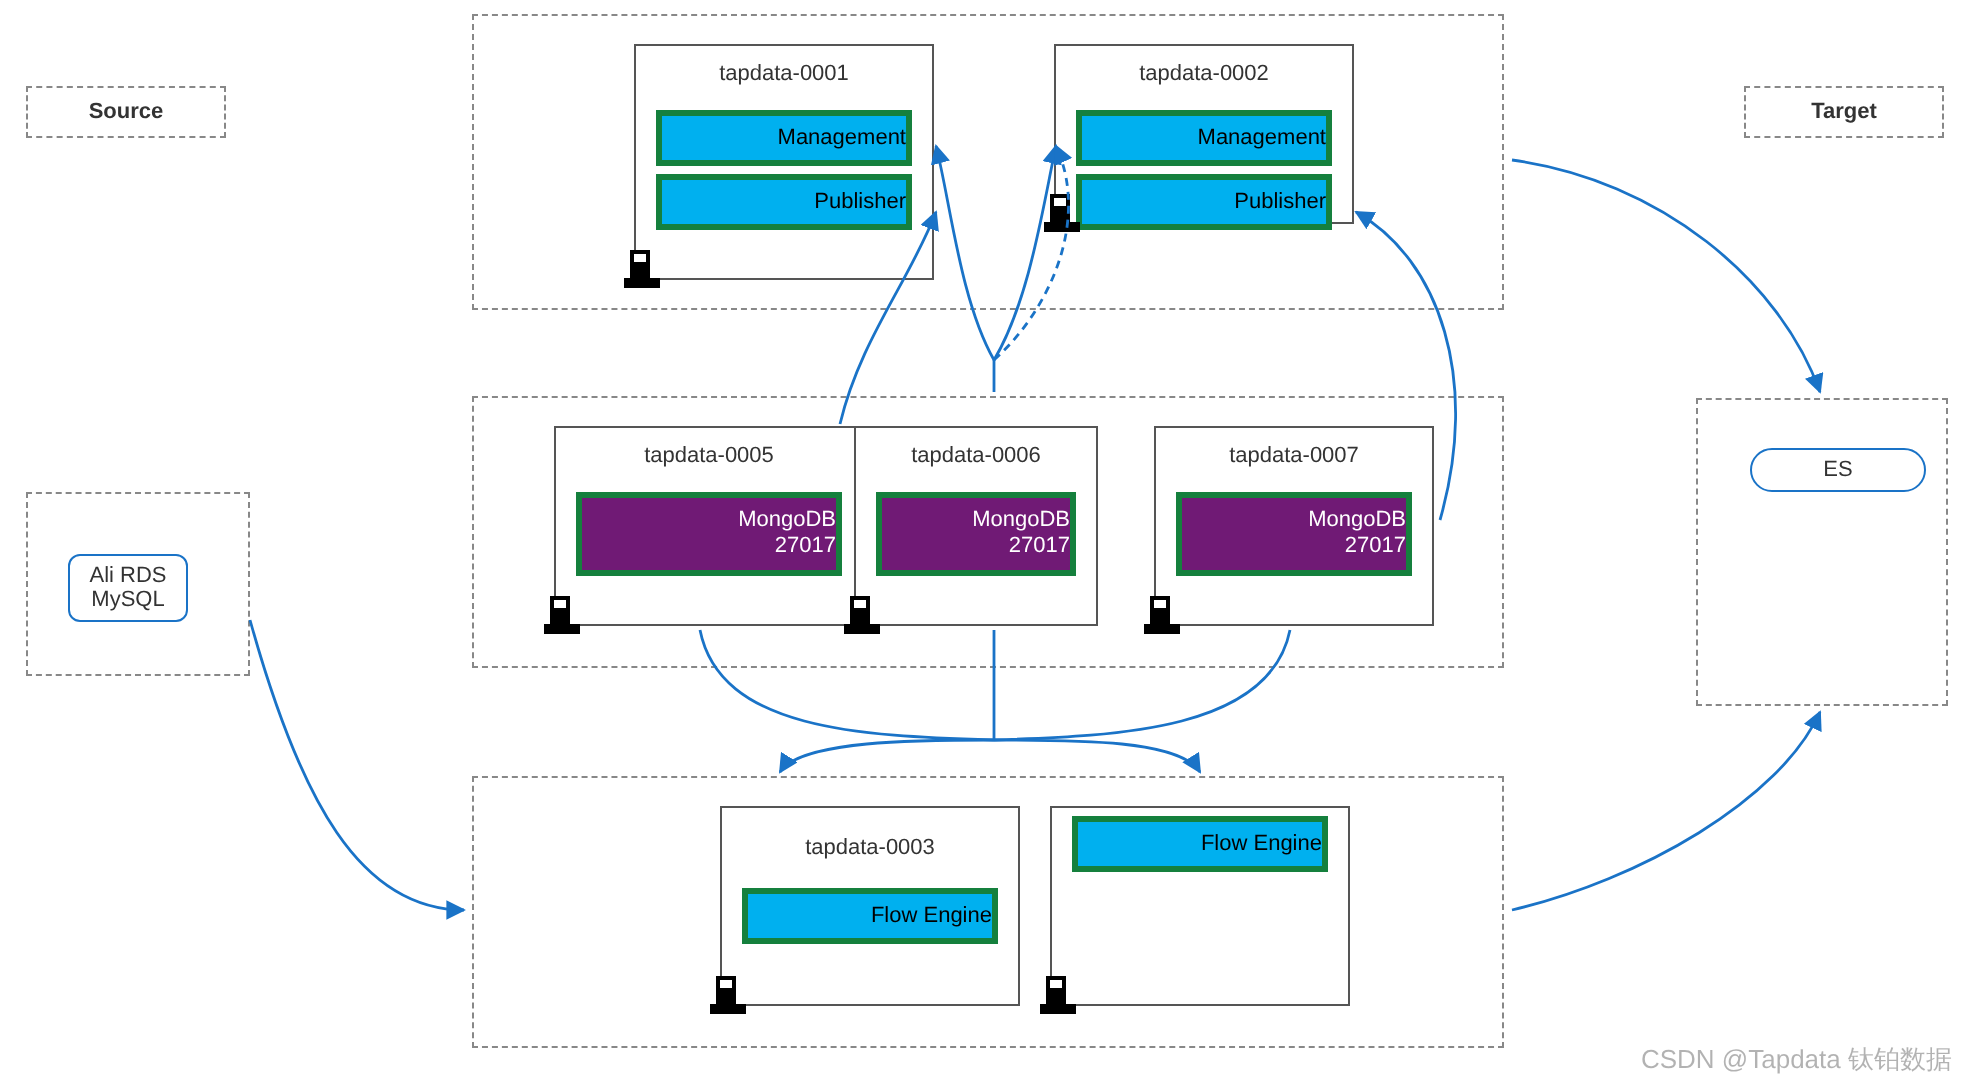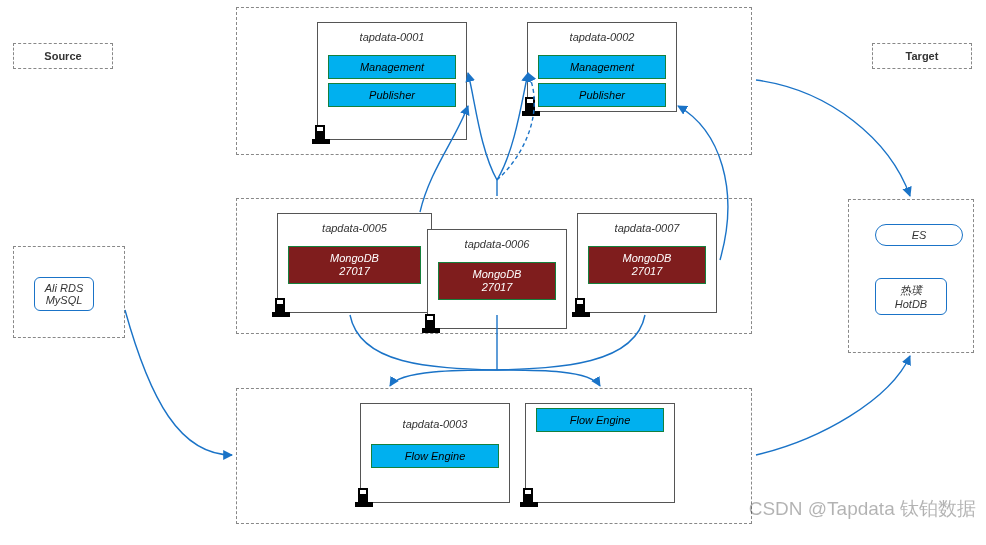--- a/index.html
+++ b/index.html
@@ -11,46 +11,45 @@
     font-size: 11px;
     background: #fff;
     color: #333;
     position: relative;
   }
   .abs { position: absolute; box-sizing: border-box; }
 
   .dashed-group {
     border: 1px dashed #888;
     background: #fff;
-    font-style: italic;
   }
   .label-box {
     border: 1px dashed #888;
     text-align: center;
     font-weight: bold;
     padding: 6px 0;
     background: #fff;
   }
   .node {
     border: 1px solid #555;
     background: #fff;
   }
   .node-title {
     text-align: center;
     padding: 8px 0;
   }
   .chip {
-    border: 1px solid #15803d;
+    border: 3px solid #15803d;
     color: #000;
-    text-align: center;
+    text-align: right;
     padding: 5px 0;
     margin: 4px 10px;
   }
   .chip-cyan { background: #00b0ef; }
-  .chip-green { background: #7f1d1d; color: #fff; line-height: 1.2; }
+  .chip-green { background: #701a75; color: #fff; line-height: 1.2; }
 
   .rounded {
     border: 1px solid #1a73c7;
     border-radius: 6px;
     text-align: center;
     padding: 4px 6px;
     background: #fff;
   }
 
   .server-icon {
@@ -76,41 +75,39 @@
   svg.arrows {
     position: absolute;
     left: 0; top: 0;
     width: 986px; height: 545px;
     pointer-events: none;
   }
 
   .watermark {
     position: absolute;
     right: 10px;
-    bottom: 23px;
+    bottom: 6px;
     color: rgba(0,0,0,0.3);
-    font-size: 19px;
+    font-size: 13px;
   }
 </style>
 </head>
 <body>
 
 <div class="abs label-box" style="left:13px; top:43px; width:100px;">Source</div>
 
 <div class="abs label-box" style="left:872px; top:43px; width:100px;">Target</div>
 
 <div class="abs dashed-group" style="left:13px; top:246px; width:112px; height:92px;">
   <div class="abs rounded" style="left:20px; top:30px; width:60px; white-space:pre-line;">Ali RDS
 MySQL</div>
 </div>
 
 <div class="abs dashed-group" style="left:848px; top:199px; width:126px; height:154px;">
   <div class="abs rounded" style="left:26px; top:24px; width:88px;border-radius:11px;">ES</div>
-  <div class="abs rounded" style="left:26px; top:78px; width:72px; white-space:pre-line;">热璞
-HotDB</div>
 </div>
 
 <div class="abs dashed-group" style="left:236px; top:7px; width:516px; height:148px;">
 
   <div class="abs node" style="left:80px; top:14px; width:150px; height:118px;">
     <div class="node-title">tapdata-0001</div>
     <div class="chip chip-cyan">Management</div>
     <div class="chip chip-cyan">Publisher</div>
     <div class="server-icon">
       <div class="tower"></div>
@@ -135,21 +132,21 @@
   <div class="abs node" style="left:40px; top:14px; width:155px; height:100px;">
     <div class="node-title">tapdata-0005</div>
     <div class="chip chip-green" style="white-space:pre-line;">MongoDB
 27017</div>
     <div class="server-icon">
       <div class="tower"></div>
         <div class="screen"></div>
         <div class="base"></div>
     </div>
   </div>
-  <div class="abs node" style="left:190px; top:14px; width:140px; height:100px;margin-top:16px;">
+  <div class="abs node" style="left:190px; top:14px; width:122px; height:100px;">
     <div class="node-title">tapdata-0006</div>
     <div class="chip chip-green" style="white-space:pre-line;">MongoDB
 27017</div>
     <div class="server-icon">
       <div class="tower"></div>
         <div class="screen"></div>
         <div class="base"></div>
     </div>
   </div>
   <div class="abs node" style="left:340px; top:14px; width:140px; height:100px;">

